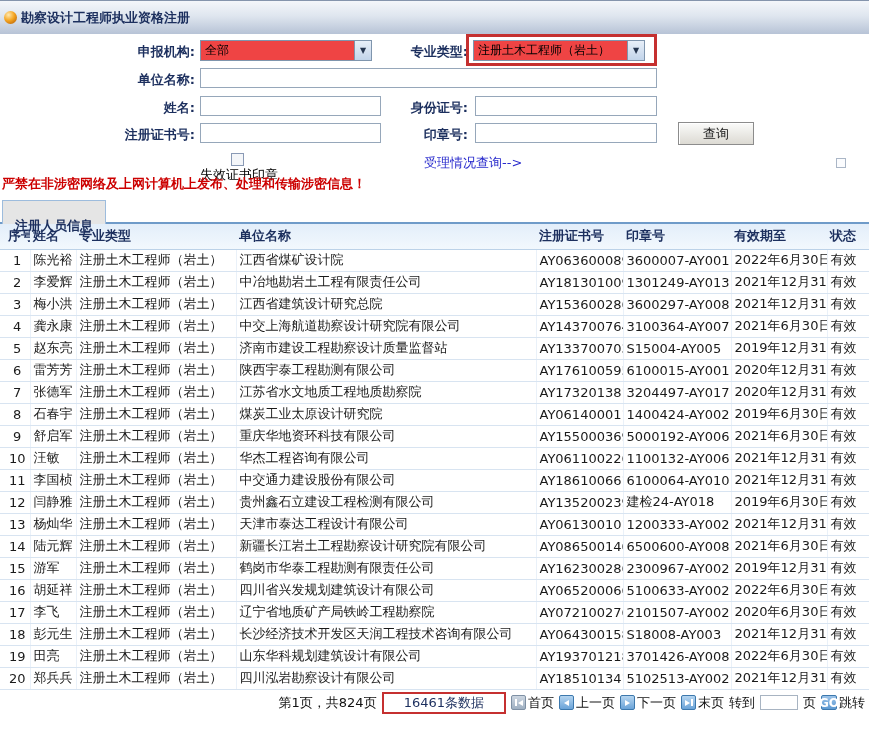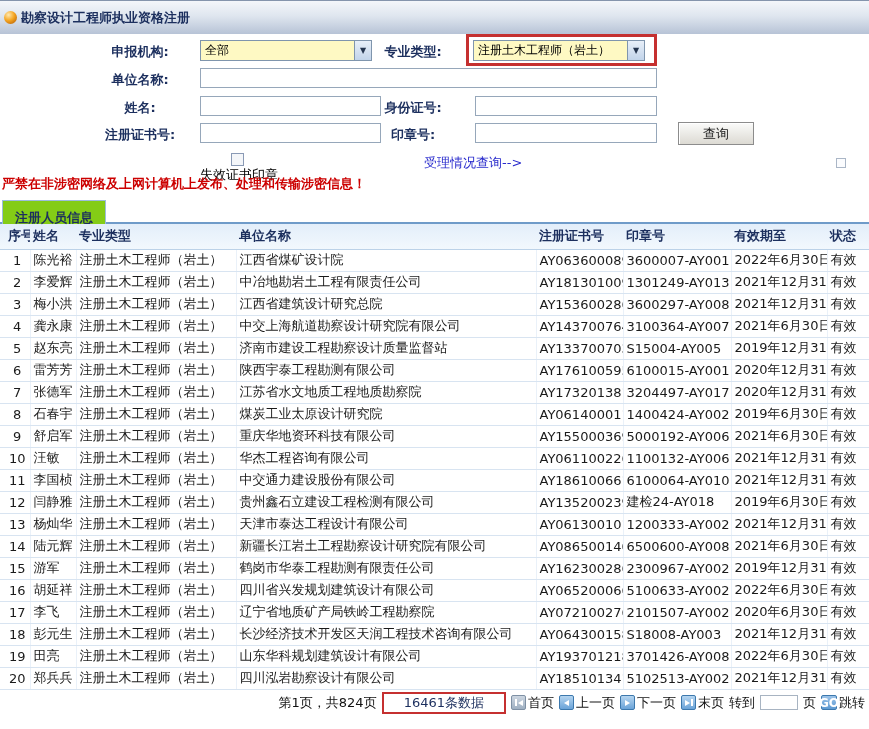--- a/index.html
+++ b/index.html
@@ -22,31 +22,31 @@
   }
   .ball-icon {
     width: 13px; height: 13px; border-radius: 50%;
     background: radial-gradient(circle at 35% 30%, #ffe9b0, #f5a623 45%, #b35a00 95%);
     margin-right: 4px; flex: 0 0 auto;
   }
   .titlebar-text { font-weight: bold; color: #1c2f5e; font-size: 13px; }
   
   .form-area { position: relative; height: 164px; background: #fff; }
   .flabel {
-    position: absolute; width: 110px; text-align: center;
+    position: absolute; width: 110px; text-align: right;
     font-weight: bold; color: #1c2f5e; font-size: 13px; white-space: nowrap;
   }
   .tinput {
     position: absolute; height: 20px; border: 1px solid #96a7ba;
     background: #fff; font-size: 12px; padding: 0 3px;
     font-family: "DejaVu Sans", sans-serif;
   }
   .fselect {
     position: absolute; height: 21px; border: 1px solid #7f95ad;
-    background: #fef9c3; display: flex; align-items: center;
+    background: #ef4444; display: flex; align-items: center;
   }
   .fselect .sel-text { flex: 1; padding-left: 4px; font-size: 12px; color: #000; white-space: nowrap; overflow: hidden; }
   .sel-arrow {
     width: 17px; height: 100%; border-left: 1px solid #7f95ad;
     background: linear-gradient(to bottom, #e8eff8, #c2d4ea);
     display: flex; align-items: center; justify-content: center;
     font-size: 8px; color: #24344e;
   }
   .red-box { position: absolute; border: 3px solid #c53030; pointer-events: none; }
   .qbutton {
@@ -59,22 +59,22 @@
   }
   .checkrow { position: absolute; display: flex; align-items: center; color: #000000; font-size: 13px; flex-direction: column; }
   .cbox { width: 13px; height: 13px; border: 1px solid #8a9ab5; background: #f4f6f9; margin-right: 4px; }
   .minibox { position: absolute; width: 10px; height: 10px; border: 1px solid #aab6c6; background: #fbfcfe; }
   .flink { position: absolute; color: #2a2ccd; font-size: 13px; text-decoration: none; cursor: pointer; }
   .warning { position: absolute; left: 2px; color: #cc0000; font-weight: bold; font-size: 13px; }
   
   .tabstrip { border-bottom: 2px solid #6f9bc9; height: 26px; padding-left: 2px; }
   .tab {
     display: inline-block; height: 24px; margin-top: 2px;
-    background: #84cc16; color: #1c2f5e; font-weight: bold; font-size: 13px;
-    padding: 8px 12px 0 12px;
+    background: #e5e5e5; color: #1c2f5e; font-weight: bold; font-size: 13px;
+    padding: 16px 12px 0 12px;
     border: 1px solid #9dbcdd; border-bottom: none;
   }
   
   table.people { width: 869px; border-collapse: collapse; table-layout: fixed; }
   table.people th {
     height: 25px; text-align: left; font-weight: bold; color: #1c2f5e; font-size: 13px;
     background: linear-gradient(to bottom, #e3eefa, #f2f8fd);
     border-bottom: 1px solid #bcd2e8; padding: 0 3px; white-space: nowrap; overflow: hidden;
   }
   table.people td {

